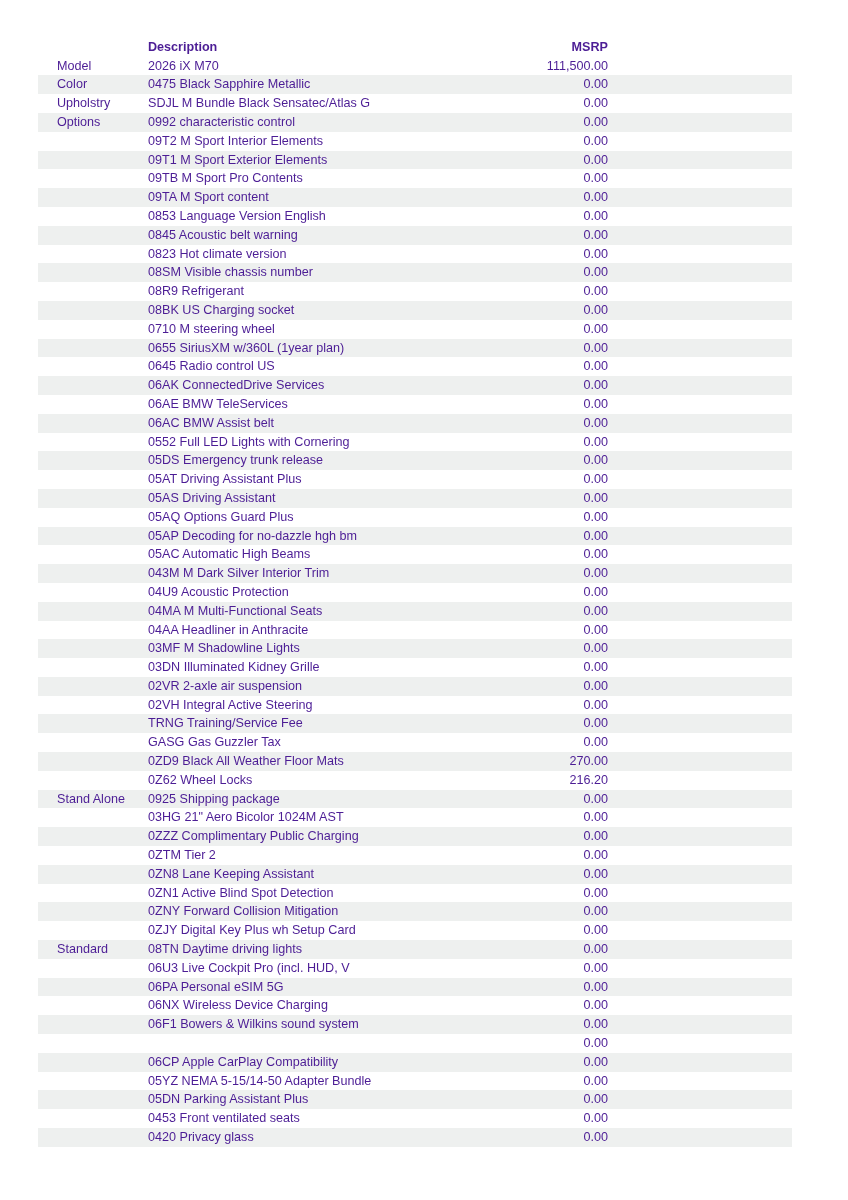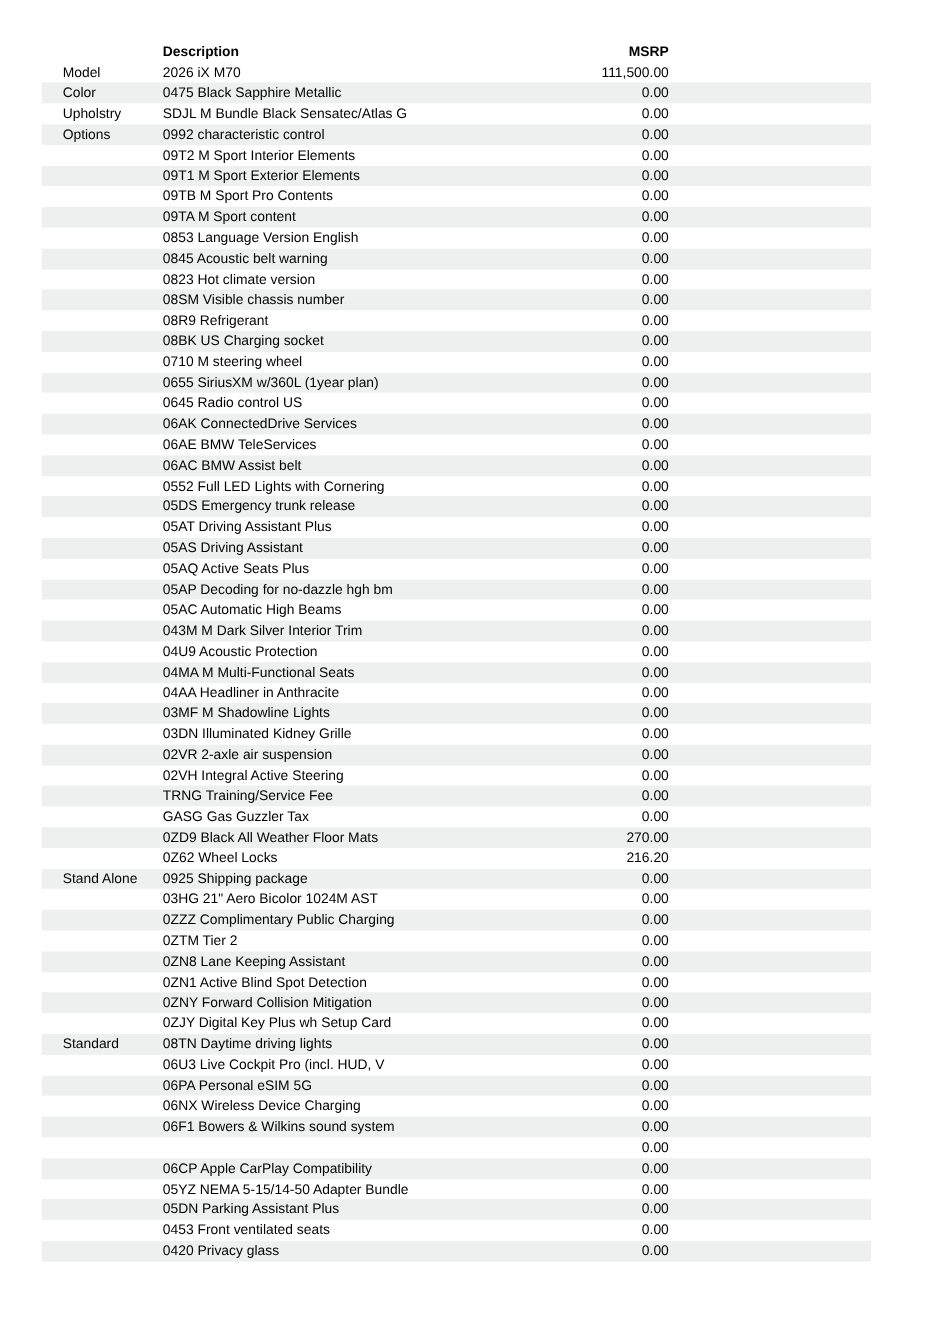--- a/index.html
+++ b/index.html
@@ -23,21 +23,21 @@
     position: absolute;
     left: 38px;
     top: 37.8px;
     width: 754px;
   }
   .hrow, .row {
     position: relative;
     height: 18.8px;
     line-height: 18.8px;
     font-size: 12.6px;
-    color: #000000;
+    color: #4c1d95;
     white-space: nowrap;
   }
   .hrow { font-weight: bold; }
   .cell-label {
     position: absolute;
     left: 19px;
     top: 0;
     white-space: nowrap;
   }
   .cell-desc {
@@ -182,21 +182,21 @@
           <span class="cell-desc" data-name="row-description">05AT Driving Assistant Plus</span>
           <span class="cell-msrp" data-name="row-msrp">0.00</span>
         </div>
         <div class="row" data-name="table-row">
           <span class="cell-label" data-name="row-section-label"></span>
           <span class="cell-desc" data-name="row-description">05AS Driving Assistant</span>
           <span class="cell-msrp" data-name="row-msrp">0.00</span>
         </div>
         <div class="row" data-name="table-row">
           <span class="cell-label" data-name="row-section-label"></span>
-          <span class="cell-desc" data-name="row-description">05AQ Active Seats Plus</span>
+          <span class="cell-desc" data-name="row-description">05AQ Options Guard Plus</span>
           <span class="cell-msrp" data-name="row-msrp">0.00</span>
         </div>
         <div class="row" data-name="table-row">
           <span class="cell-label" data-name="row-section-label"></span>
           <span class="cell-desc" data-name="row-description">05AP Decoding for no-dazzle hgh bm</span>
           <span class="cell-msrp" data-name="row-msrp">0.00</span>
         </div>
         <div class="row" data-name="table-row">
           <span class="cell-label" data-name="row-section-label"></span>
           <span class="cell-desc" data-name="row-description">05AC Automatic High Beams</span>

